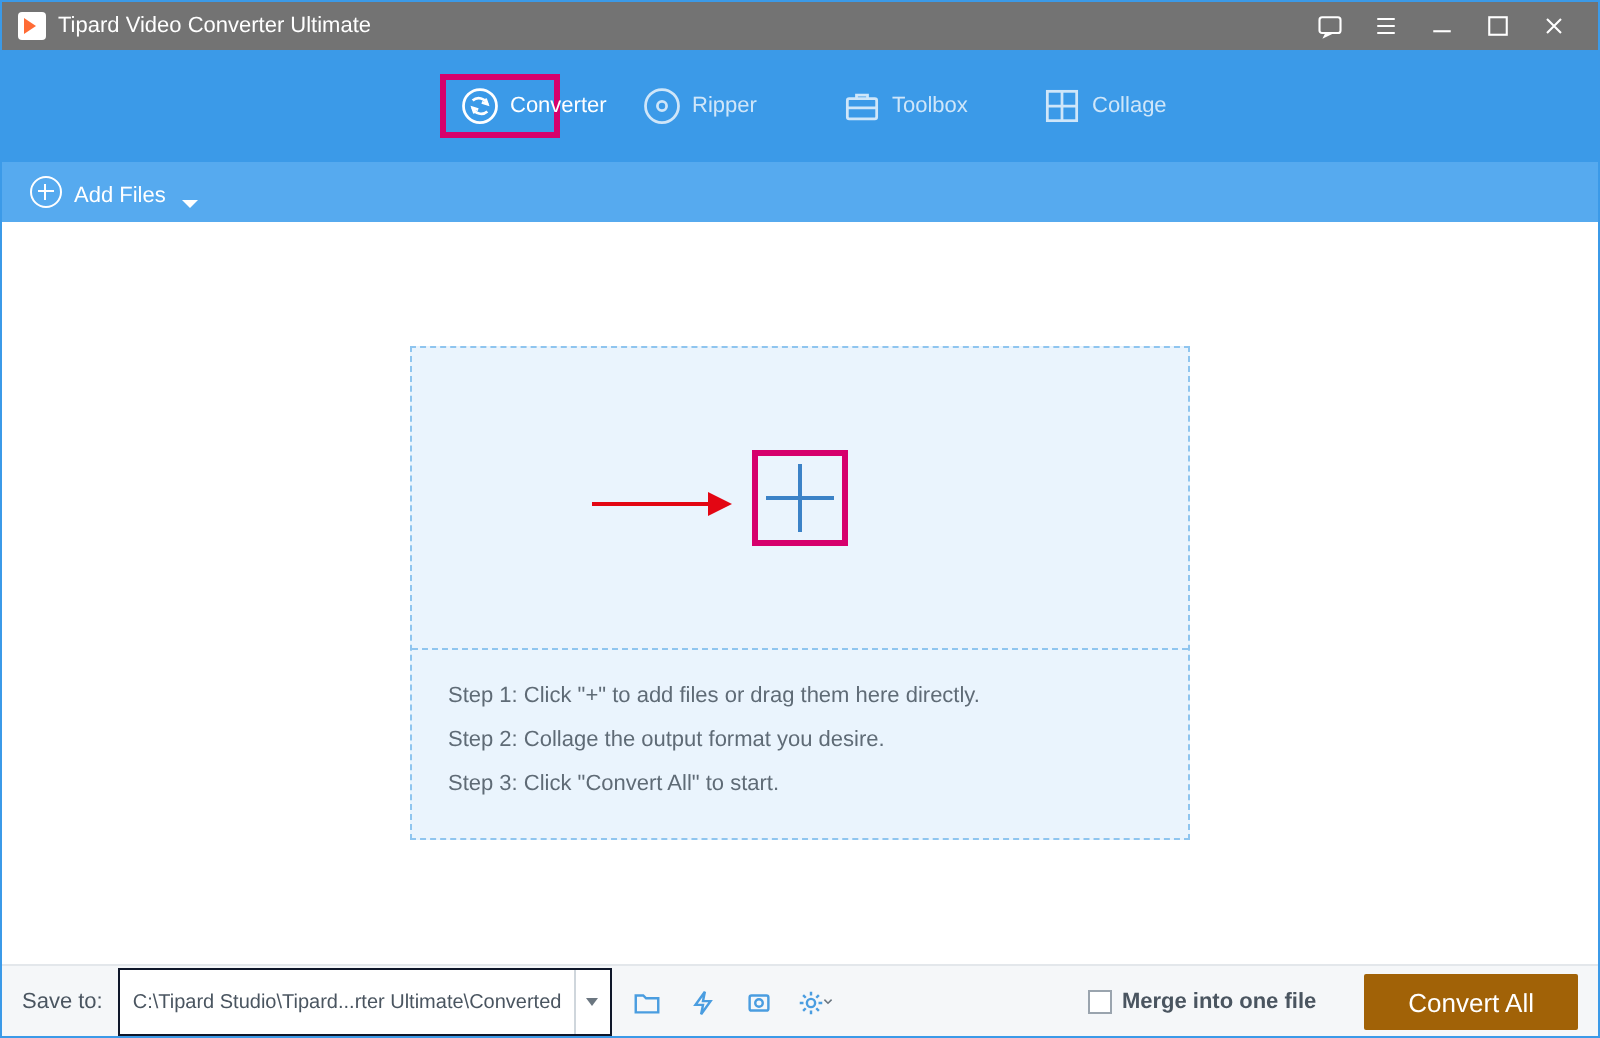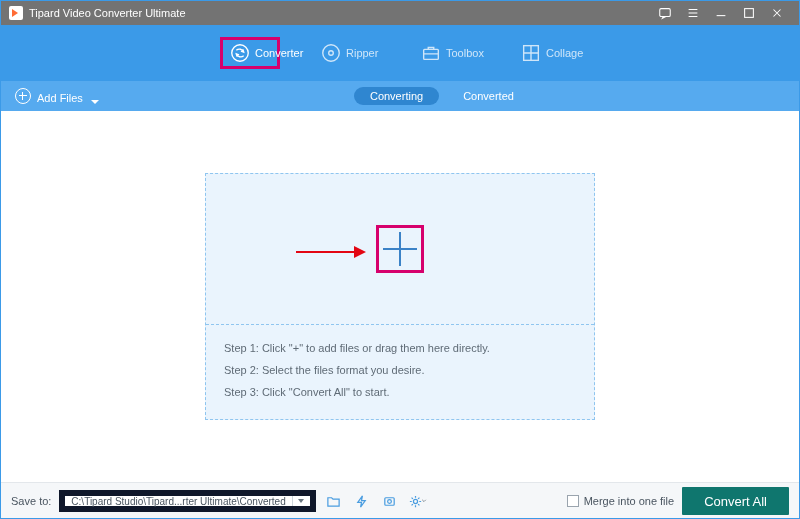--- a/index.html
+++ b/index.html
@@ -36,30 +36,30 @@
 .plus-big { position: relative; width: 34px; height: 34px; }
 .plus-big::before, .plus-big::after { content: ""; position: absolute; background: #3b82c7; }
 .plus-big::before { top: 0; left: 16px; width: 1.5px; height: 34px; }
 .plus-big::after { top: 16px; left: 0; width: 34px; height: 1.5px; }
 .arrow-annot { position: absolute; left: 90px; top: 72px; width: 70px; height: 12px; }
 .arrow-annot .shaft { position: absolute; top: 5px; left: 0; width: 58px; height: 2px; background: #e30613; }
 .arrow-annot .head { position: absolute; right: 0; top: 0; width: 0; height: 0; border-left: 12px solid #e30613; border-top: 6px solid transparent; border-bottom: 6px solid transparent; }
 .drop-divider { border-top: 1px dashed #8fc5ef; }
 .drop-steps { padding: 12px 18px 16px; font-size: 11px; color: #5f6b76; line-height: 2; }
 .footer { height: 37px; background: #f5f7f9; border-top: 1px solid #e3e7eb; display: flex; align-items: center; padding: 0 10px; gap: 8px; font-size: 11px; color: #4a5560; }
-.footer .path-input { flex: 0 0 230px; display: flex; align-items: center; border: 6px solid #0f172a; background: #fff; height: 22px; }
+.footer .path-input { flex: 0 0 230px; display: flex; align-items: center; border: 1px solid #0f172a; background: #fff; height: 34px; }
 .footer .path-input .path-text { flex: 1; padding: 0 6px; white-space: nowrap; overflow: hidden; text-overflow: ellipsis; font-size: 10px; color: #4a5560; }
 .footer .path-input .caret3 { width: 18px; height: 100%; border-left: 1px solid #cfd6dc; display: flex; align-items: center; justify-content: center; cursor: pointer; }
 .footer .path-input .caret3 div { width: 0; height: 0; border-left: 3px solid transparent; border-right: 3px solid transparent; border-top: 4px solid #6b7680; }
 .footer .mini-btn { width: 20px; height: 20px; display: flex; align-items: center; justify-content: center; cursor: pointer; }
 .footer .mini-btn svg { width: 15px; height: 15px; stroke: #4a9de0; stroke-width: 1.3; fill: none; }
 .footer .spacer2 { flex: 1; }
-.footer .merge { display: flex; align-items: center; gap: 5px; cursor: pointer; }
+.footer .merge { display: flex; align-items: center; gap: 5px; cursor: pointer; font-weight: bold; }
 .footer .merge .cb { width: 12px; height: 12px; border: 1px solid #9aa4ae; background: #fff; }
-.convert-btn { background: #0f766e; color: #fff; border: none; height: 28px; padding: 0 22px; font-size: 13px; cursor: pointer; border-radius: 1px; }
+.convert-btn { background: #a16207; color: #fff; border: none; height: 28px; padding: 0 22px; font-size: 13px; cursor: pointer; border-radius: 1px; margin-left: 16px; }
 </style>
 </head>
 <body>
 
 <div class="titlebar">
   <div class="logo"></div>
   <span>Tipard Video Converter Ultimate</span>
   <div class="spacer"></div>
   <div class="win-btn">
       <svg viewBox="0 0 16 16">
@@ -120,41 +120,37 @@
     <span>Collage</span>
   </div>
 </div>
 
 <div class="toolbar">
   <div class="add-files">
     <div class="plus-circle"></div>
     <span>Add Files</span>
     <div class="caret"></div>
   </div>
-  <div class="center">
-    <div class="seg-btn active">Converting</div>
-    <div class="seg-btn">Converted</div>
-  </div>
 </div>
 
 <div class="main">
   <div class="dropzone">
     <div class="drop-top">
       <div class="arrow-annot">
         <div class="shaft"></div>
           <div class="head"></div>
       </div>
       <div class="plus-box">
         <div class="plus-big"></div>
       </div>
     </div>
     <div class="drop-divider"></div>
     <div class="drop-steps">
       <div>Step 1: Click "+" to add files or drag them here directly.</div>
-      <div>Step 2: Select the files format you desire.</div>
+      <div>Step 2: Collage the output format you desire.</div>
       <div>Step 3: Click "Convert All" to start.</div>
     </div>
   </div>
 </div>
 
 <div class="footer">
   <span>Save to:</span>
   <div class="path-input">
     <div class="path-text">C:\Tipard Studio\Tipard...rter Ultimate\Converted</div>
     <div class="caret3">

